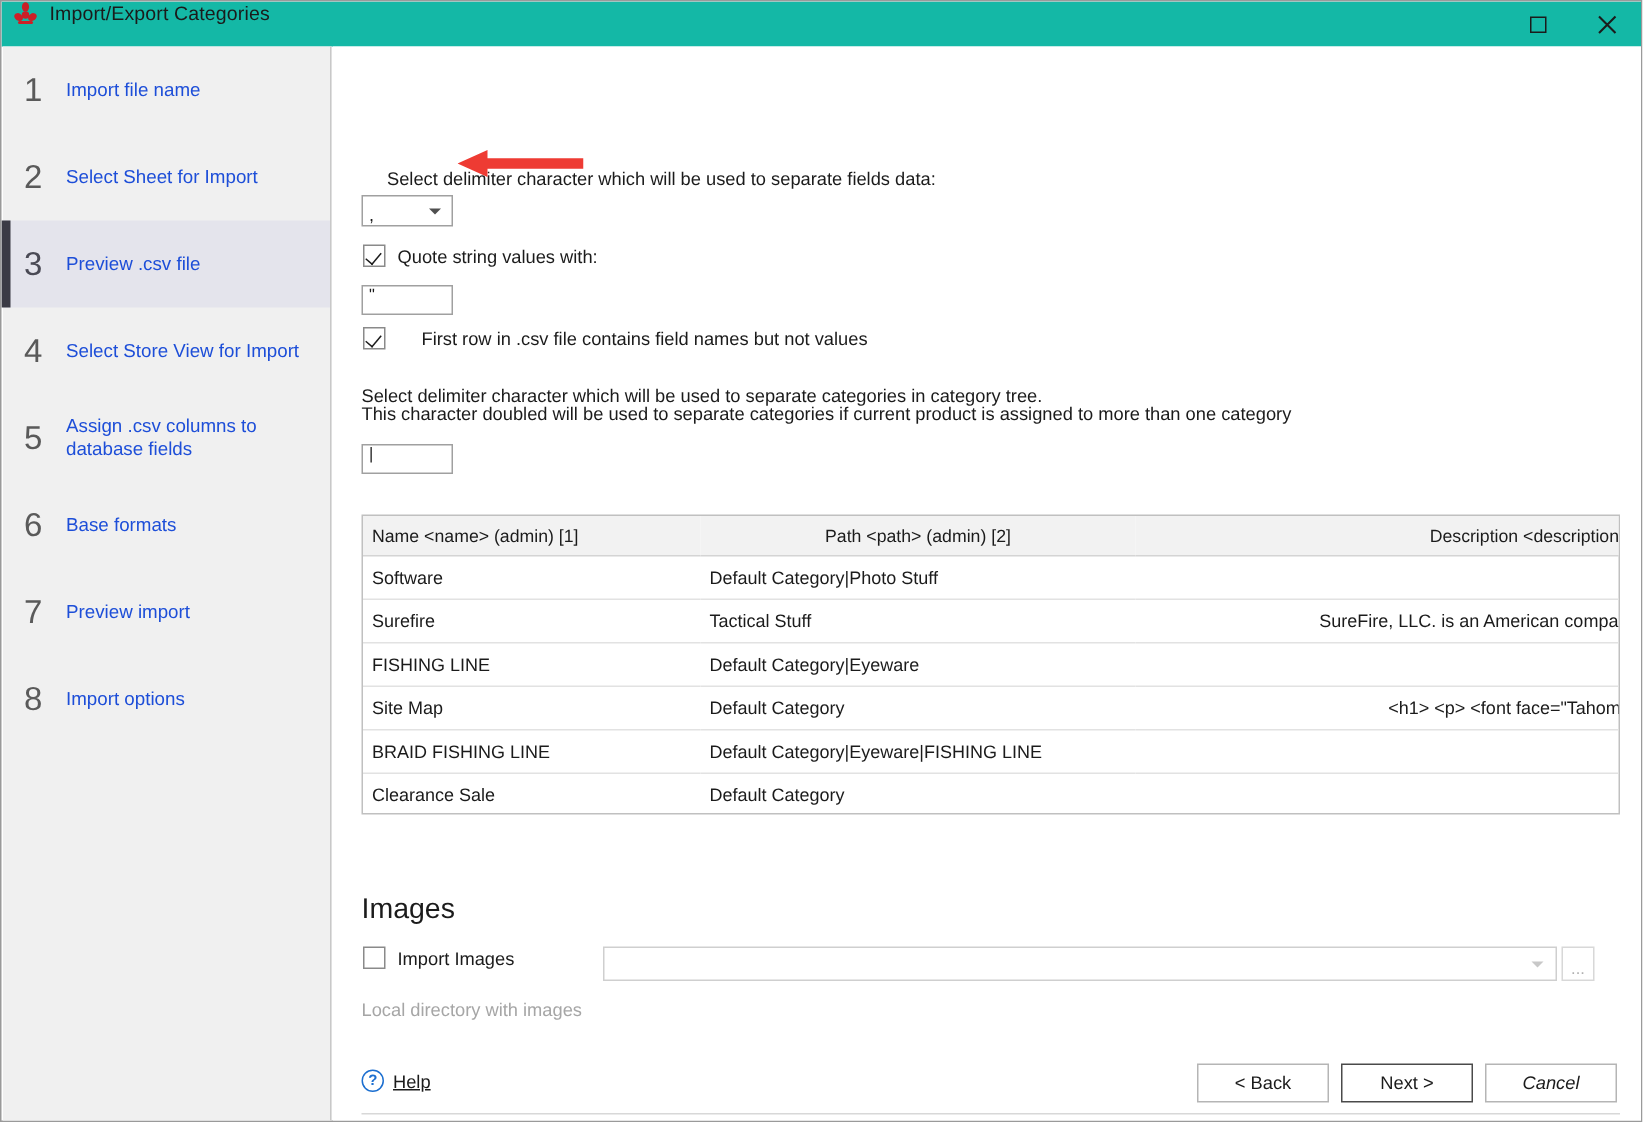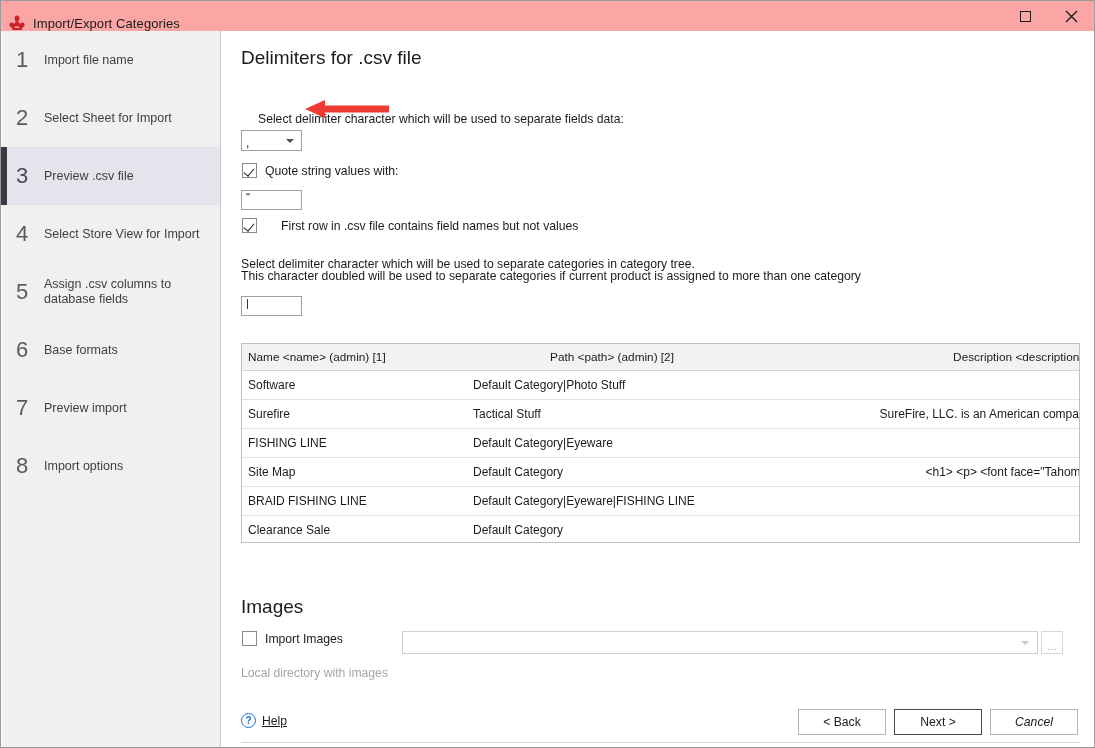--- a/index.html
+++ b/index.html
@@ -16,22 +16,22 @@
     width: 1095px; height: 748px;
     background: #ffffff;
     border: 1px solid #9a9a9a;
     overflow: hidden;
   }
 
   
   #titlebar {
     position: absolute; left: 0; top: 0;
     width: 1093px; height: 30px;
-    background: #fca5a5;
-    display: flex; align-items: flex-end;
+    background: #14b8a6;
+    display: flex; align-items: flex-start;
   }
   #app-icon {
     width: 16px; height: 16px;
     margin-left: 8px; margin-right: 8px;
     position: relative; flex: 0 0 auto;
   }
   #title-text {
     font-size: 13px; color: #1b1b1b;
     letter-spacing: 0.1px;
     white-space: nowrap;
@@ -59,21 +59,21 @@
     padding-left: 14px;
   }
   .step .num {
     font-size: 22px; color: #5a5a5a;
     width: 28px; flex: 0 0 28px;
     text-align: left;
     font-weight: 400;
     line-height: 1;
   }
   .step .lbl {
-    font-size: 12.5px; color: #404040;
+    font-size: 12.5px; color: #1d4ed8;
     line-height: 1.18;
     padding-right: 8px;
   }
   .step.active {
     background: #e4e4ec;
   }
   .step.active::before {
     content: ""; position: absolute;
     left: -1px; top: 0; width: 6px; height: 100%;
     background: #3b3b45;
@@ -322,21 +322,20 @@
 
     <div class="step">
       <div class="num">8</div>
       <div class="lbl">Import options</div>
     </div>
 
   </div>
 
   <div id="main">
 
-    <div class="h1" style="left:19px; top:16px;">Delimiters for .csv file</div>
 
     <div class="lbl-txt" style="left:36px; top:81px;">Select delimiter character which will be used to separate fields data:</div>
 
     <div class="combo" id="field-delim-combo" style="left:19px; top:99px; width:61px; height:21px;">
       <div class="cval">,</div>
       <div class="arrow"></div>
     </div>
 
     <div class="cbrow" style="left:20px; top:132px;align-items:flex-end;">
       <div class="cbox checked"></div>

